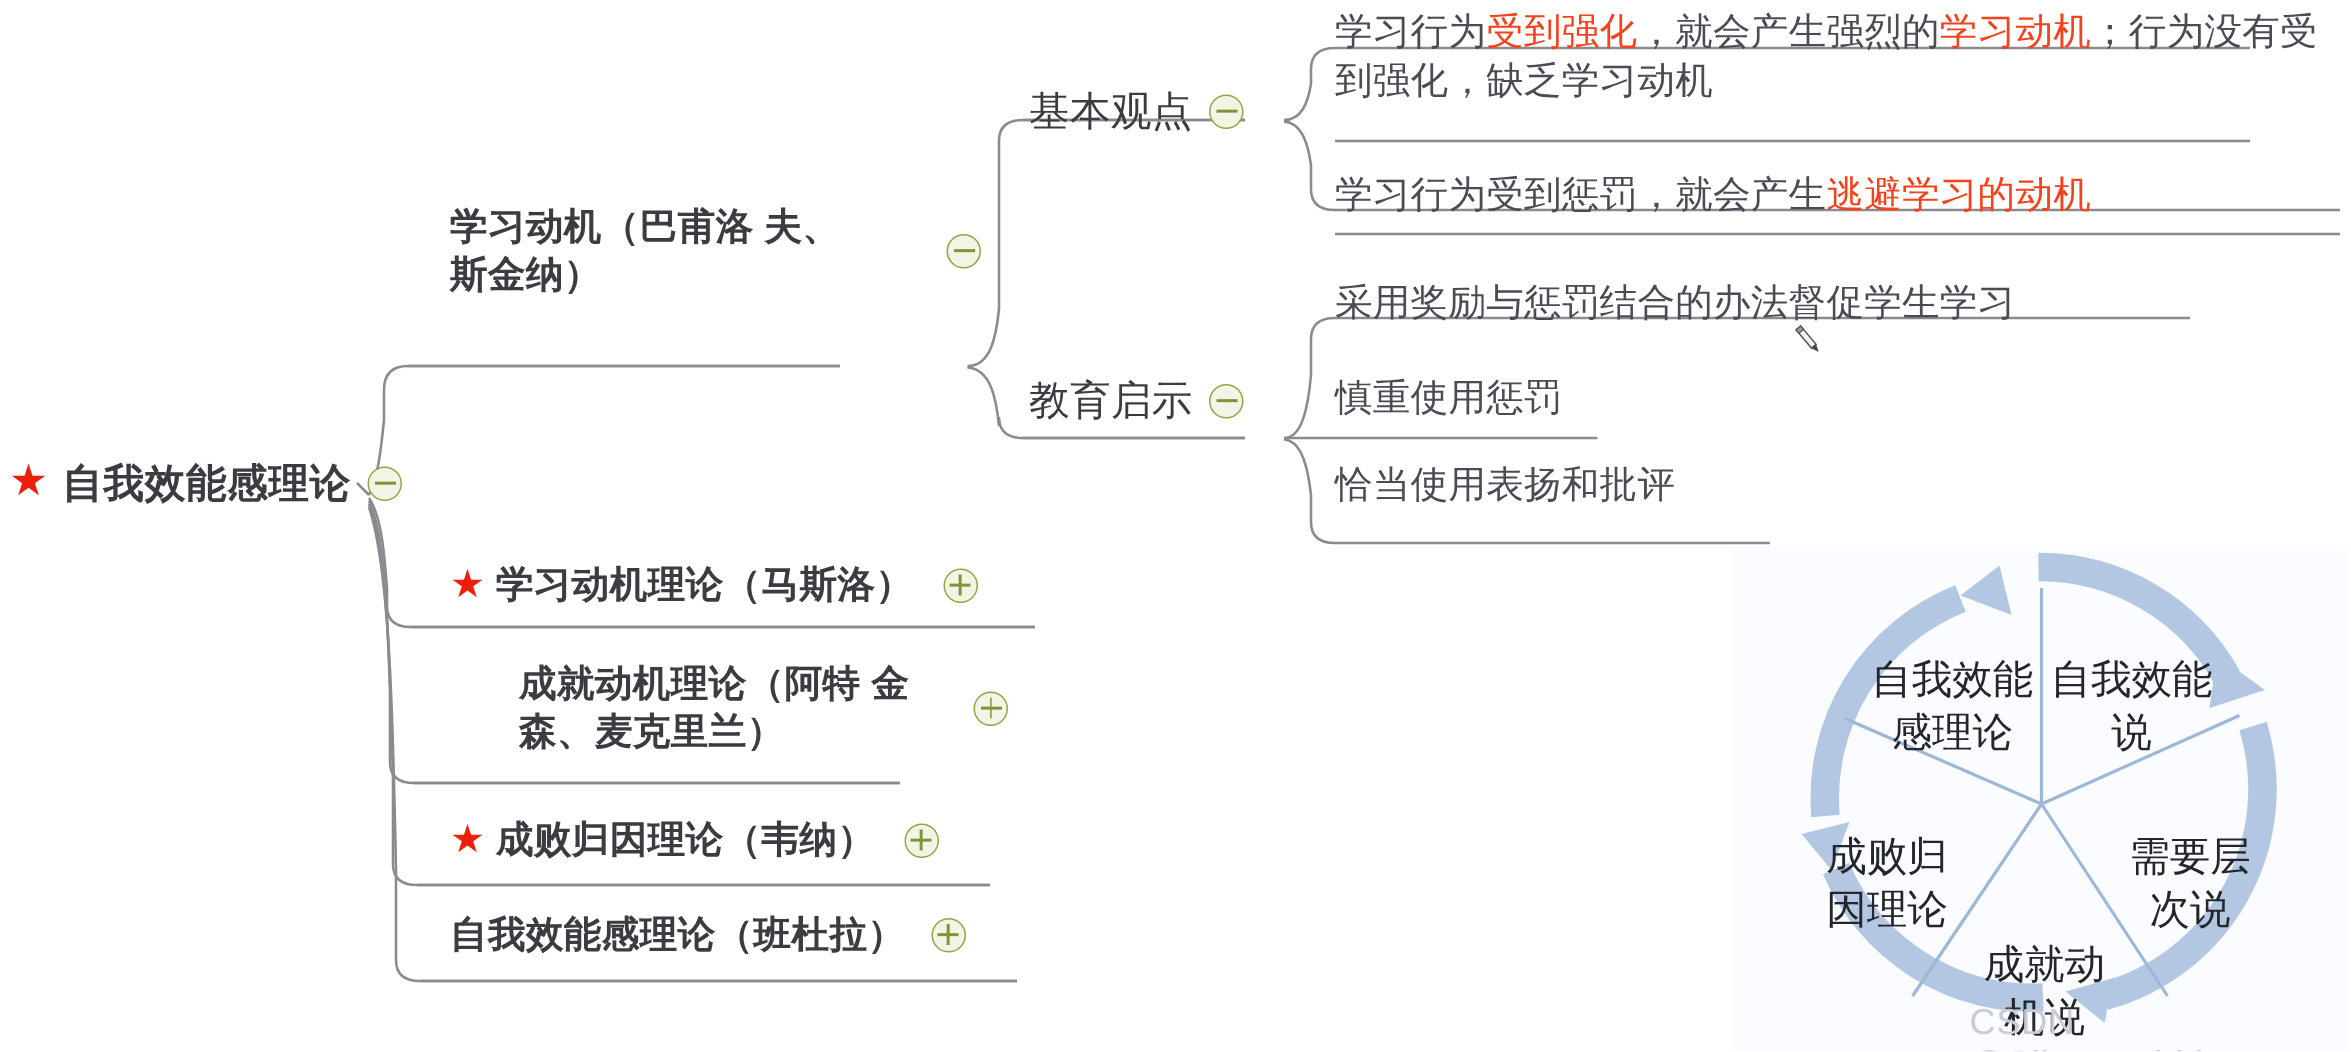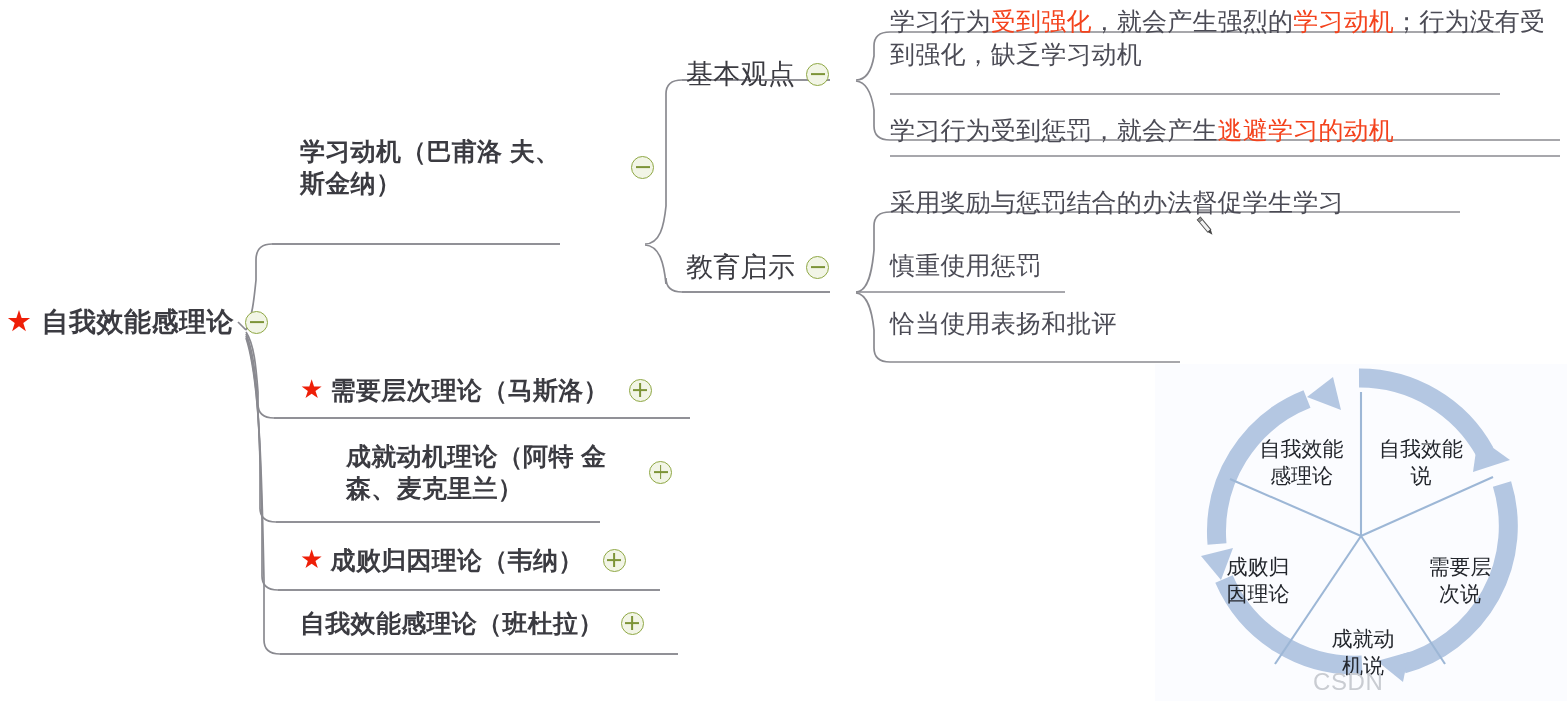--- a/index.html
+++ b/index.html
@@ -129,21 +129,21 @@
     width: 412px;
     height: 337px;
     background: #fbfcff;
     overflow: hidden;
   }
   #wheel-figure svg { display: block; }
   .wheel-label {
     position: absolute;
     text-align: center;
     font-family: "Liberation Serif", "DejaVu Serif", serif;
-    font-size: 21px;
+    font-size: 27px;
     color: #23262c;
     line-height: 1.28;
     white-space: pre-line;
   }
   #watermark {
     position: absolute;
     left: 1313px;
     top: 668px;
     font-size: 24px;
     color: #c9ccd2;
@@ -243,21 +243,21 @@
   <div class="node leaf" style="left:890px; top:250px;">
     <span class="txt"><span>慎重使用惩罚</span></span>
   </div>
 
   <div class="node leaf" style="left:890px; top:308px;">
     <span class="txt"><span>恰当使用表扬和批评</span></span>
   </div>
 
   <div class="node branch1" style="left:300px; top:375px;">
     <span class="star">★</span>
-    <span class="txt">需要层次理论（马斯洛）</span>
+    <span class="txt">学习动机理论（马斯洛）</span>
     <span class="toggle plus" style="margin-left:20px;"></span>
   </div>
 
   <div class="node branch1 two-line" style="left:300px; top:440px;margin-left:46px;">
     <span class="txt">成就动机理论（阿特
 金森、麦克里兰）</span>
     <span class="toggle plus" style="margin-left:38px;"></span>
   </div>
 
   <div class="node branch1" style="left:300px; top:545px;">

